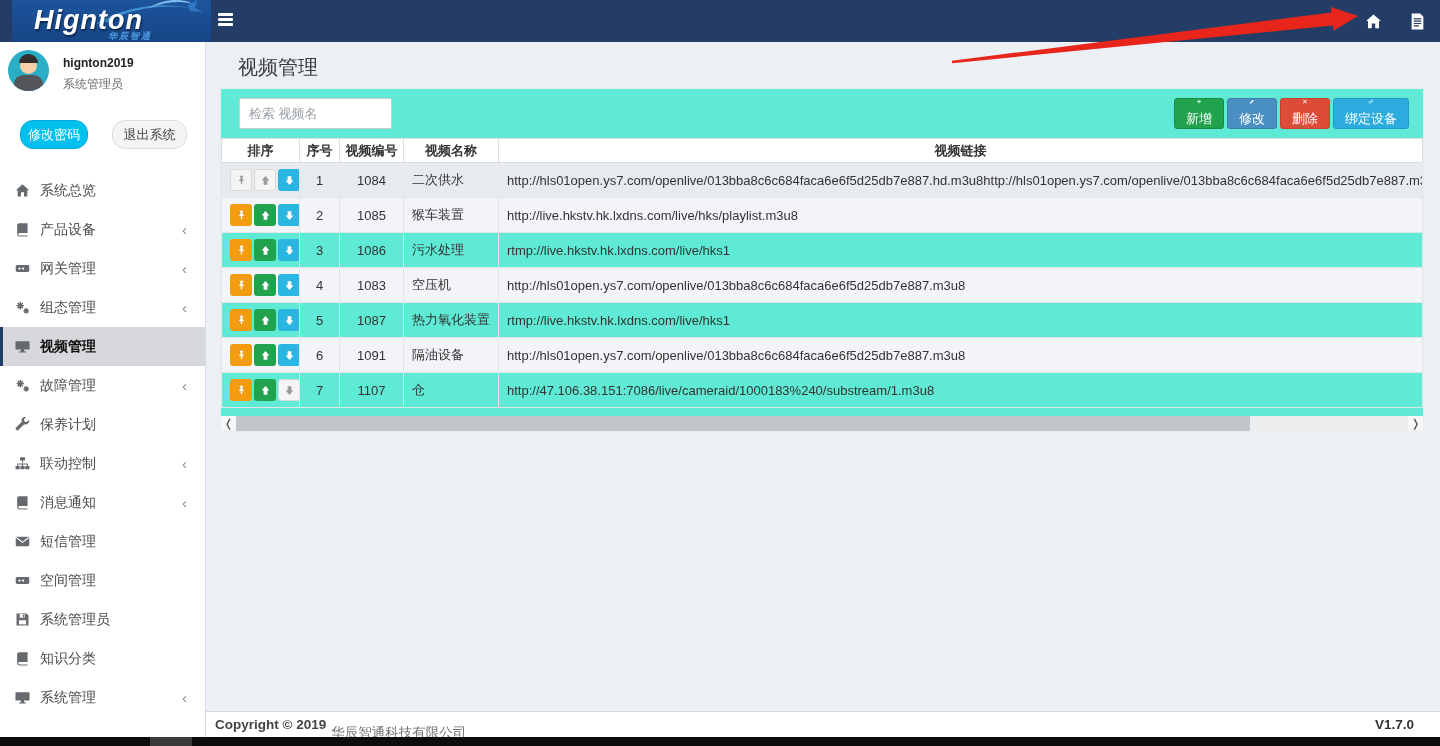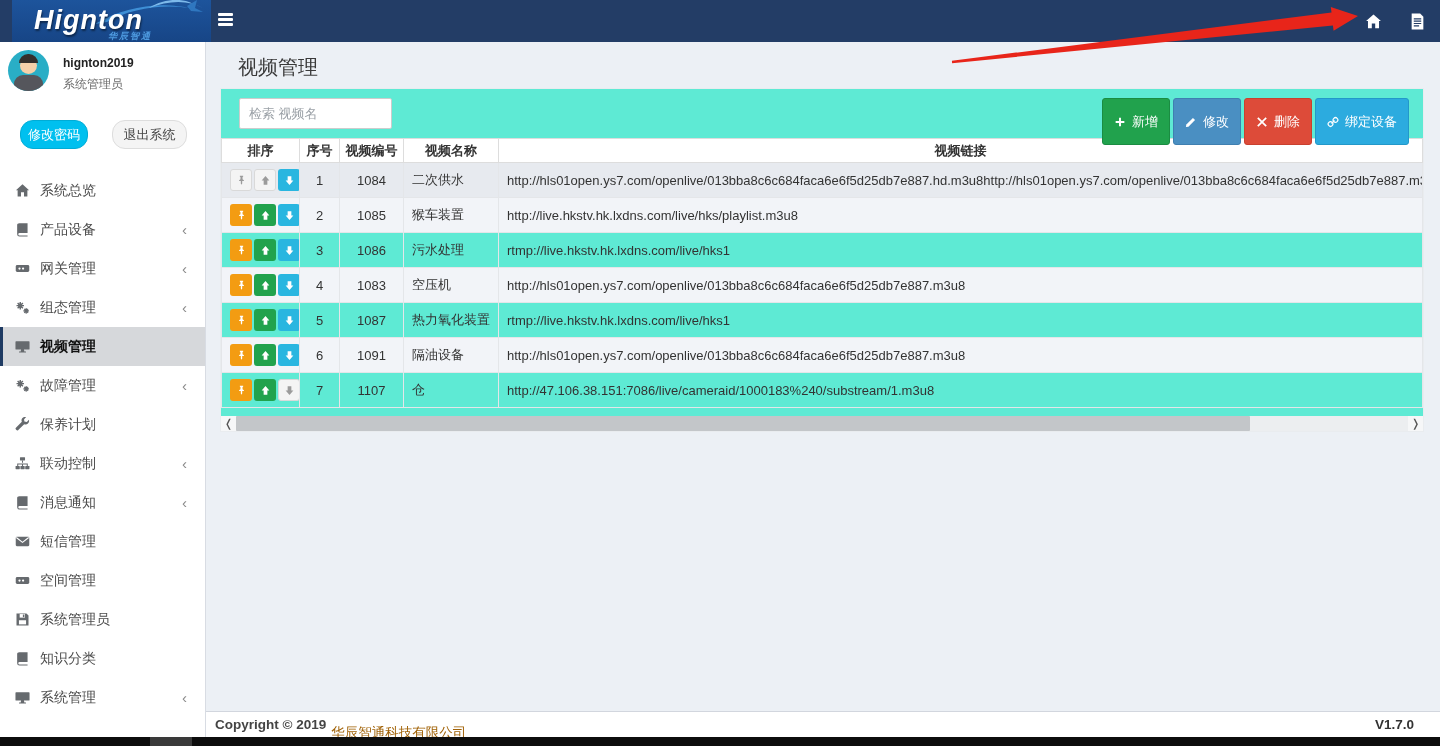--- a/index.html
+++ b/index.html
@@ -37,21 +37,21 @@
   .menu li.active { background:#d6d8db; font-weight:bold; color:#111; border-left:3px solid #1f3b63; padding-left:12px; }
 
   
   .main { position:absolute; top:42px; left:206px; right:0; bottom:9px; background:#ecf0f5; }
   .page-title { position:absolute; left:32px; top:12px; font-size:20px; color:#3a3a3a; }
   .panel { position:absolute; left:14px; top:46px; width:1204px; background:#5eead4; border:1px solid #e9ecef; }
   .panel-toolbar { position:relative; height:49px; }
   .search-input { position:absolute; left:18px; top:9px; width:153px; height:31px; border:1px solid #ccc; border-radius:2px; padding:0 9px; font-size:13px; color:#333; font-family:inherit; }
   .search-input::placeholder { color:#9aa0a6; }
   .toolbar-btns { position:absolute; right:14px; top:9px; display:flex; gap:3px; }
-  .tb-btn { height:47px; padding:0 11px; border-radius:3px; color:#fff; font-size:13px; gap:6px; }
+  .tb-btn { height:31px; padding:0 11px; border-radius:3px; color:#fff; font-size:13px; gap:6px;flex-direction:column; }
   .tb-btn svg { width:12px; height:12px; }
   .btn-add { background:#21a24d; border-color:#1b8c42; }
   .btn-edit { background:#4a8fc2; border-color:#3f7fb0; }
   .btn-del { background:#dd4b39; border-color:#c9402f; }
   .btn-bind { background:#2cabdf; border-color:#2398c9; }
 
   table.grid { width:100%; border-collapse:collapse; table-layout:fixed; font-size:13px; }
   table.grid th { height:24px; font-weight:bold; text-align:center; border:1px solid #ddd; border-top:1px solid #ddd; background:#fff; padding:0 4px; }
   table.grid td { height:35px; border:1px solid #e4e6e9; padding:0 8px; white-space:nowrap; overflow:hidden; }
   table.grid col.c-sort { width:78px; } table.grid col.c-seq { width:40px; }
@@ -69,21 +69,21 @@
 
   .hscroll { position:relative; height:15px; margin-top:8px; background:#eceef0; display:flex; }
   .hs-arrow { width:15px; height:15px; background:#f6f7f8; color:#555; font-size:11px; display:flex; align-items:center; justify-content:center; cursor:pointer; }
   .hs-track { flex:1; position:relative; }
   .hs-thumb { position:absolute; left:0; top:0; height:15px; width:1014px; background:#c3c6c9; border-radius:1px; cursor:grab; }
   .table-summary { padding:13px 18px 16px 18px; font-size:13px; color:#333; }
 
   
   .footer { position:absolute; left:0; right:0; bottom:0; height:26px; background:#fff; border-top:1px solid #d2d6de; display:flex; align-items:center; padding:0 26px 0 9px; }
   .footer .copy { font-weight:bold; color:#444; font-size:13.5px; }
-  .footer a.company { color:#a16207; text-decoration:none; font-size:13.5px; margin-left:5px; cursor:pointer;margin-top:16px; }
+  .footer a.company { color:#737373; text-decoration:none; font-size:13.5px; margin-left:5px; cursor:pointer;margin-top:16px; }
   .footer .version { margin-left:auto; font-weight:bold; color:#333; font-size:13.5px; }
 
   .taskbar-sliver { position:absolute; left:0; bottom:0; width:1440px; height:9px; background:#0d0d0d; }
   .taskbar-sliver i { position:absolute; left:150px; top:0; width:42px; height:9px; background:#3a3a3a; }
 
   .anno-arrow { position:absolute; left:940px; top:4px; width:432px; height:66px; pointer-events:none; z-index:50; }
 </style>
 </head>
 <body>
 

